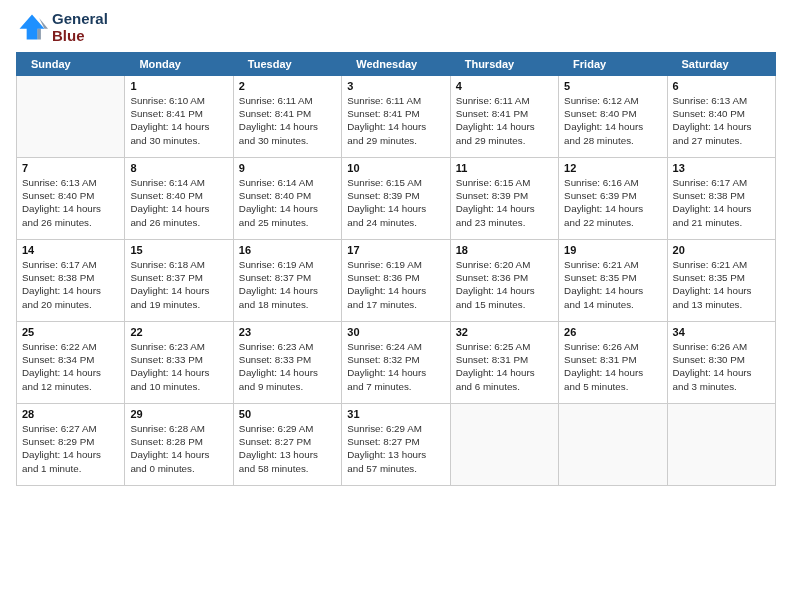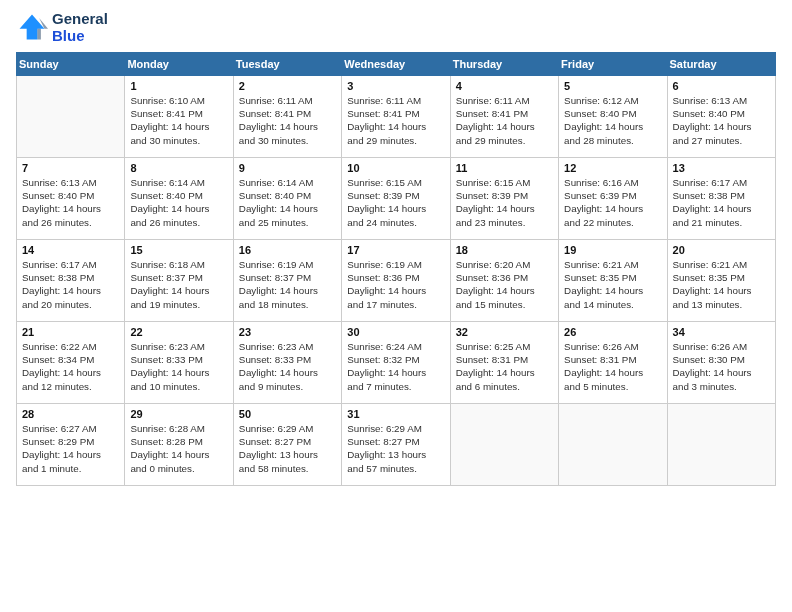--- a/index.html
+++ b/index.html
@@ -47,21 +47,21 @@
     }
     .calendar {
       width: 100%;
       border-collapse: collapse;
       font-size: 10.5px;
     }
     .calendar th {
       background: #2e6da4;
       color: #fff;
       text-align: left;
-      padding: 5px 2px;
+      padding: 5px 14px;
       font-size: 11px;
       border: 1px solid #2e6da4;
     }
     .calendar td {
       border: 1px solid #ccc;
       vertical-align: top;
       padding: 4px 5px;
       width: calc(100% / 7);
       height: 82px;
       background: #fff;
@@ -86,21 +86,21 @@
 
 <div class="page">
   <div class="header">
     <div class="logo">
       <svg class="logo-icon" viewBox="0 0 36 36">
         <polygon points="18,4 32,20 24,20 24,32 12,32 12,20 4,20" fill="#1e90ff"></polygon>
         <polygon points="26,8 36,20 28,20 28,32 24,32 24,20 32,20" fill="#1a3a5c" opacity="0.5"></polygon>
       </svg>
       <div>
         <div style="font-size:15px;font-weight:bold;color:#1a3a5c;">General</div>
-        <div style="font-size:15px;font-weight:bold;color:#1d4ed8;">Blue</div>
+        <div style="font-size:15px;font-weight:bold;color:#7f1d1d;">Blue</div>
       </div>
     </div>
     <div class="title-block">
       <div class="main-title"></div>
       <div class="sub-title"></div>
     </div>
   </div>
 
   <table class="calendar">
     <thead>
@@ -257,21 +257,21 @@
           <td>
             <div class="day-num">20</div>
             <div class="day-info" style="white-space: pre-line;">Sunrise: 6:21 AM
 Sunset: 8:35 PM
 Daylight: 14 hours
 and 13 minutes.</div>
           </td>
         </tr>
         <tr>
           <td>
-            <div class="day-num">21</div>
+            <div class="day-num">25</div>
             <div class="day-info" style="white-space: pre-line;">Sunrise: 6:22 AM
 Sunset: 8:34 PM
 Daylight: 14 hours
 and 12 minutes.</div>
           </td>
           <td>
             <div class="day-num">22</div>
             <div class="day-info" style="white-space: pre-line;">Sunrise: 6:23 AM
 Sunset: 8:33 PM
 Daylight: 14 hours

